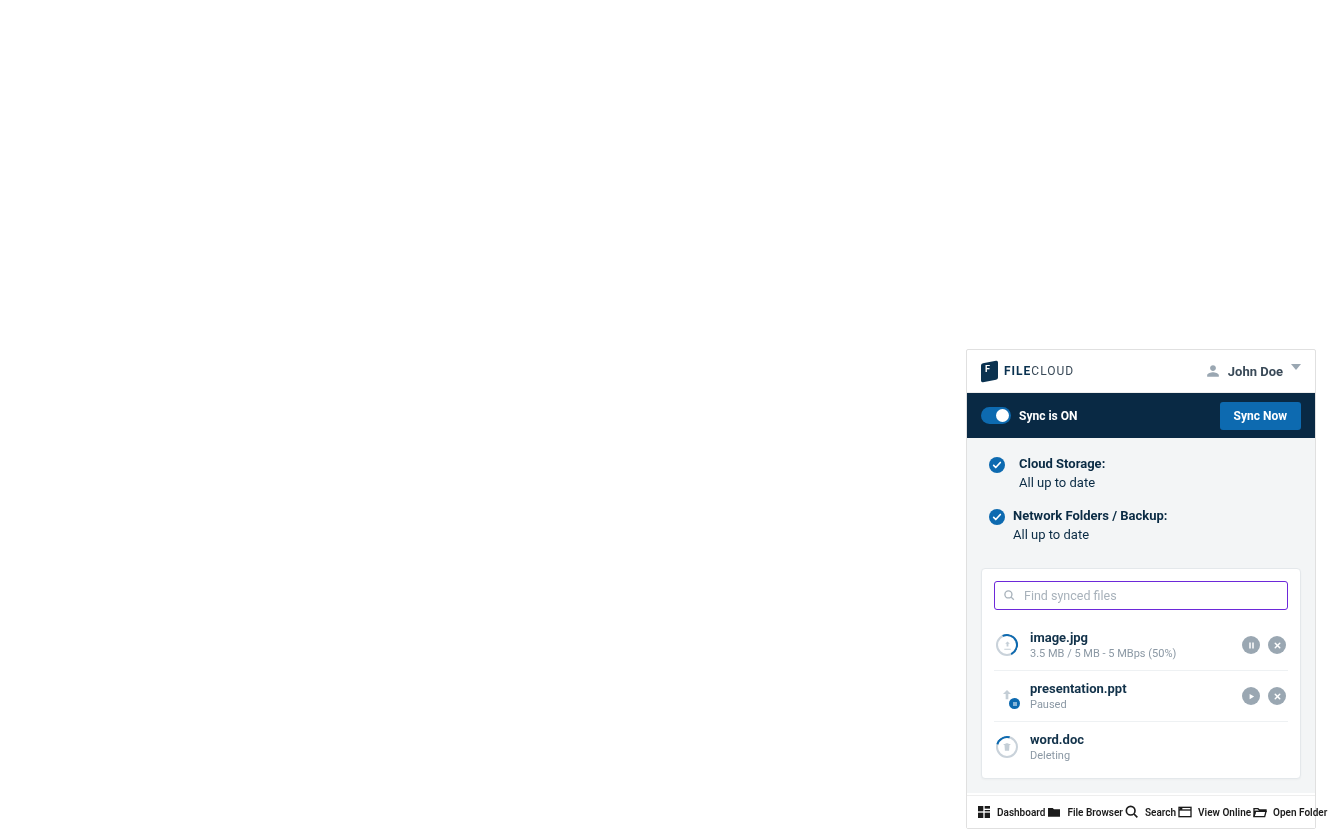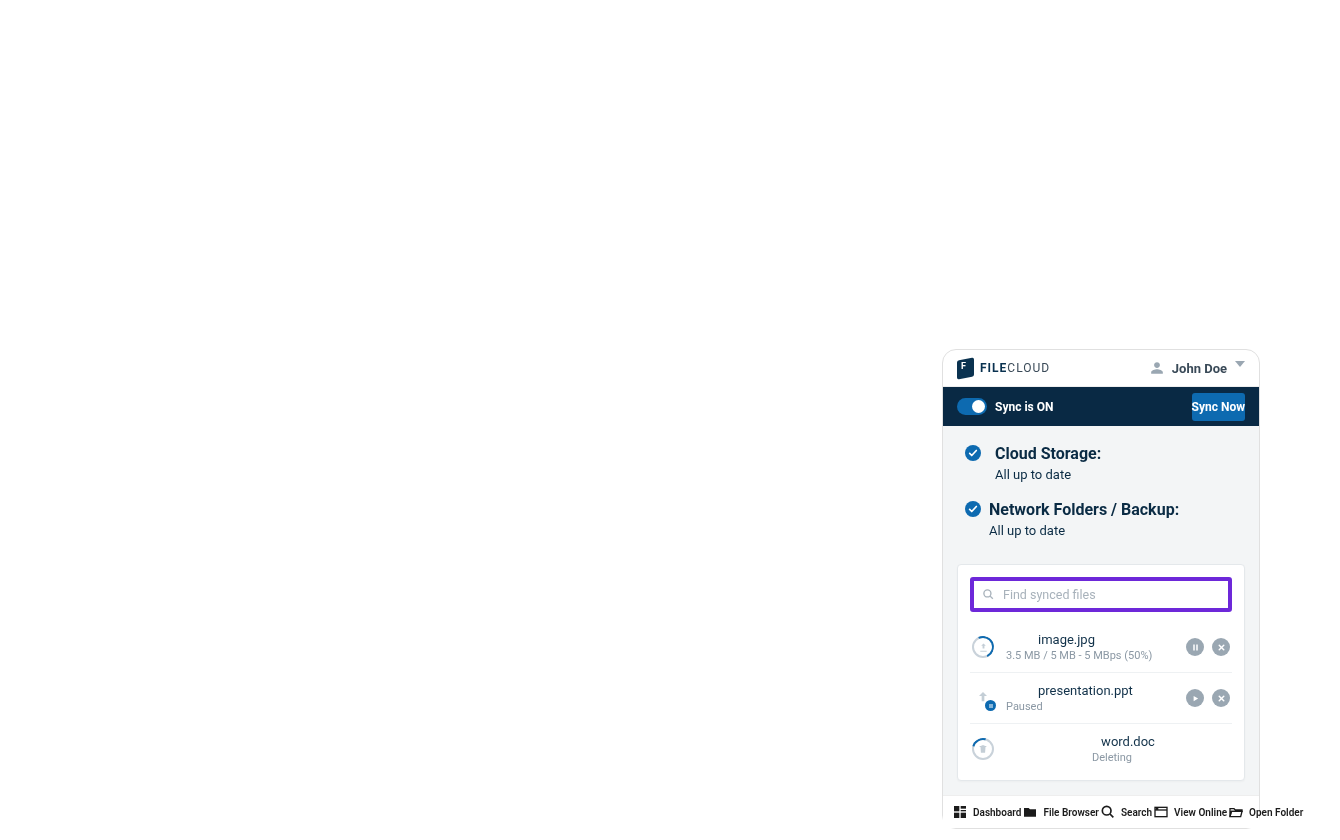--- a/index.html
+++ b/index.html
@@ -1,25 +1,25 @@
 <!DOCTYPE html>
 <html><head>
 <meta charset="utf-8">
 <style>
   * { box-sizing: border-box; margin: 0; padding: 0; font-family: -apple-system, BlinkMacSystemFont, "Segoe UI", Roboto, "Helvetica Neue", Arial, sans-serif; }
   body { width: 1340px; height: 840px; background: #ffffff; position: relative; overflow: hidden; }
   .panel {
     position: absolute;
-    left: 942px;
+    left: 966px;
     top: 349px;
-    width: 318px;
+    width: 350px;
     height: 480px;
     background: #ffffff;
     border: 1px solid #e0e0e0;
-    border-radius: 14px;
+    border-radius: 2px;
     display: flex;
     flex-direction: column;
     box-shadow: 0 0 0 rgba(0,0,0,0);
   }
 
   
   .hdr {
     display: flex;
     align-items: center;
     justify-content: space-between;
@@ -60,56 +60,56 @@
   .toggle {
     width: 30px; height: 17px; background: #0d6ab0; border-radius: 10px; position: relative; cursor: pointer;
   }
   .toggle-knob {
     position: absolute; top: 2px; right: 2px; width: 13px; height: 13px; background: #fff; border-radius: 50%;
   }
   .sync-label { color: #fff; font-size: 12px; font-weight: 700; }
   .sync-btn {
     background: #0d6ab0; color: #fff; border: none;
     font-size: 12px; font-weight: 700;
-    padding: 7px 0; border-radius: 3px; cursor: pointer;
+    padding: 7px 14px; border-radius: 3px; cursor: pointer;
   }
 
   
   .statuses { background: #f3f5f6; padding: 18px 22px 16px 22px; }
   .status-row { display: flex; gap: 14px; margin-bottom: 18px; }
   .status-row:last-child { margin-bottom: 10px; gap: 8px; }
   .check-icon {
     width: 16px; height: 16px; flex: 0 0 16px; border-radius: 50%; background: #0d6ab0;
     display: flex; align-items: center; justify-content: center; margin-top: 1px;
   }
   .check-icon svg { width: 10px; height: 10px; display:block; }
   .status-texts { display: flex; flex-direction: column; gap: 4px; }
-  .status-title { color: #0a2b44; font-size: 16px; font-weight: 700; }
+  .status-title { color: #0a2b44; font-size: 13px; font-weight: 700; }
   .status-sub { color: #0a2b44; font-size: 13px; font-weight: 400; }
 
   
   .card-wrap { background: #f3f5f6; padding: 0 14px 14px 14px; flex: 0 0 auto; }
   .card {
     background: #fff; border: 1px solid #e4e8eb; border-radius: 4px;
     box-shadow: 0 1px 2px rgba(0,0,0,0.03);
     padding: 12px 12px 6px 12px;
   }
   .search {
     display: flex; align-items: center; gap: 8px;
-    border: 4px solid #6d28d9; border-radius: 3px;
+    border: 1px solid #6d28d9; border-radius: 3px;
     padding: 6px 8px; margin-bottom: 10px;
   }
   .search svg { width: 13px; height: 13px; display:block; }
   .search input {
     border: none; outline: none; flex: 1; font-size: 12.5px; color: #555;
   }
   .search input::placeholder { color: #a8b2bb; }
 
   .file { display: flex; align-items: center; padding: 10px 2px; border-bottom: 1px solid #eef1f3; gap: 12px; }
-  .file:last-child { border-bottom: none; text-align: center; }
+  .file:last-child { border-bottom: none; }
   .file-icon {
     width: 22px; height: 22px; flex: 0 0 22px; border-radius: 50%;
     border: 2px solid #c9d2da; display: flex; align-items: center; justify-content: center;
     position: relative;
   }
   .file-icon.progress { border-color: #c9d2da; }
   .file-icon.progress::before {
     content: ""; position: absolute; inset: -2px; border-radius: 50%;
     border: 2px solid transparent; border-top-color: #0d6ab0; border-right-color: #0d6ab0;
     transform: rotate(20deg);
@@ -125,21 +125,21 @@
   }
   .file-icon.upload-paused .mini-badge svg { width:6px; height:6px; }
   .file-icon.deleting { border-color: #c9d2da; }
   .file-icon.deleting::before {
     content: ""; position: absolute; inset: -2px; border-radius: 50%;
     border: 2px solid transparent; border-top-color: #0d6ab0;
     transform: rotate(-30deg);
   }
 
   .file-mid { flex: 1; min-width: 0; }
-  .file-name { color: #12324a; font-size: 13px; font-weight: 400; margin-left: 32px; }
+  .file-name { color: #12324a; font-size: 13px; font-weight: 700; }
   .file-meta { color: #8b98a4; font-size: 11px; margin-top: 2px; }
 
   .file-actions { display: flex; gap: 8px; }
   .circ-btn {
     width: 18px; height: 18px; border-radius: 50%; background: #9aa7b2; cursor: pointer;
     display: flex; align-items: center; justify-content: center;
   }
   .circ-btn svg { width: 9px; height: 9px; display:block; }
 
   

